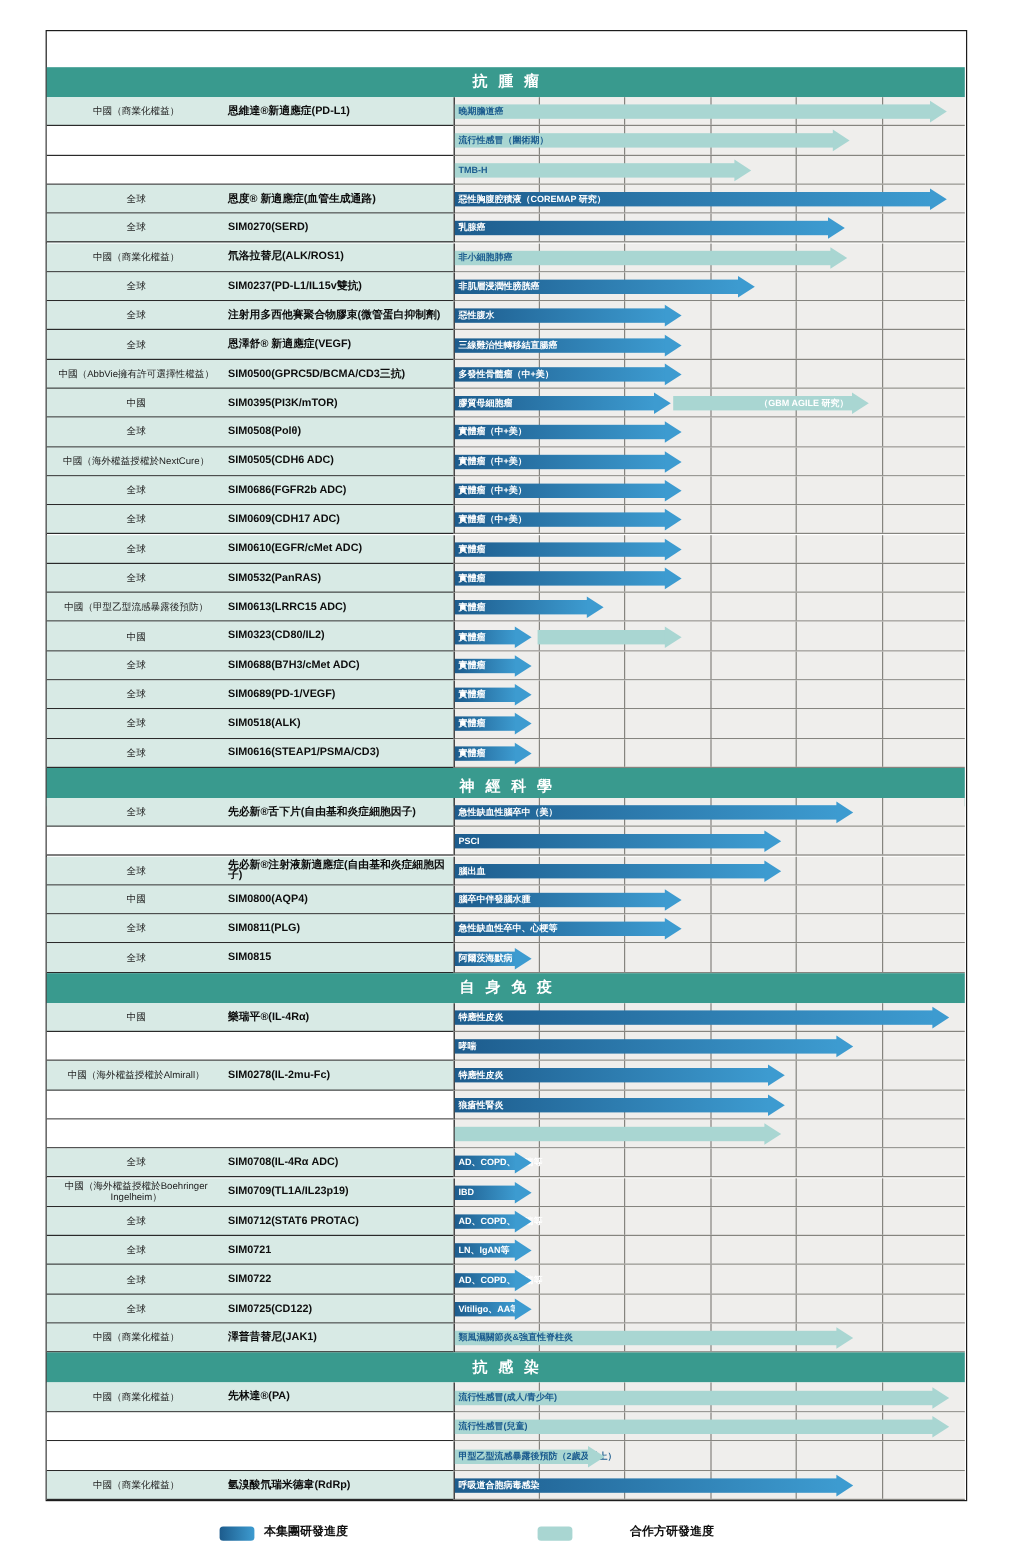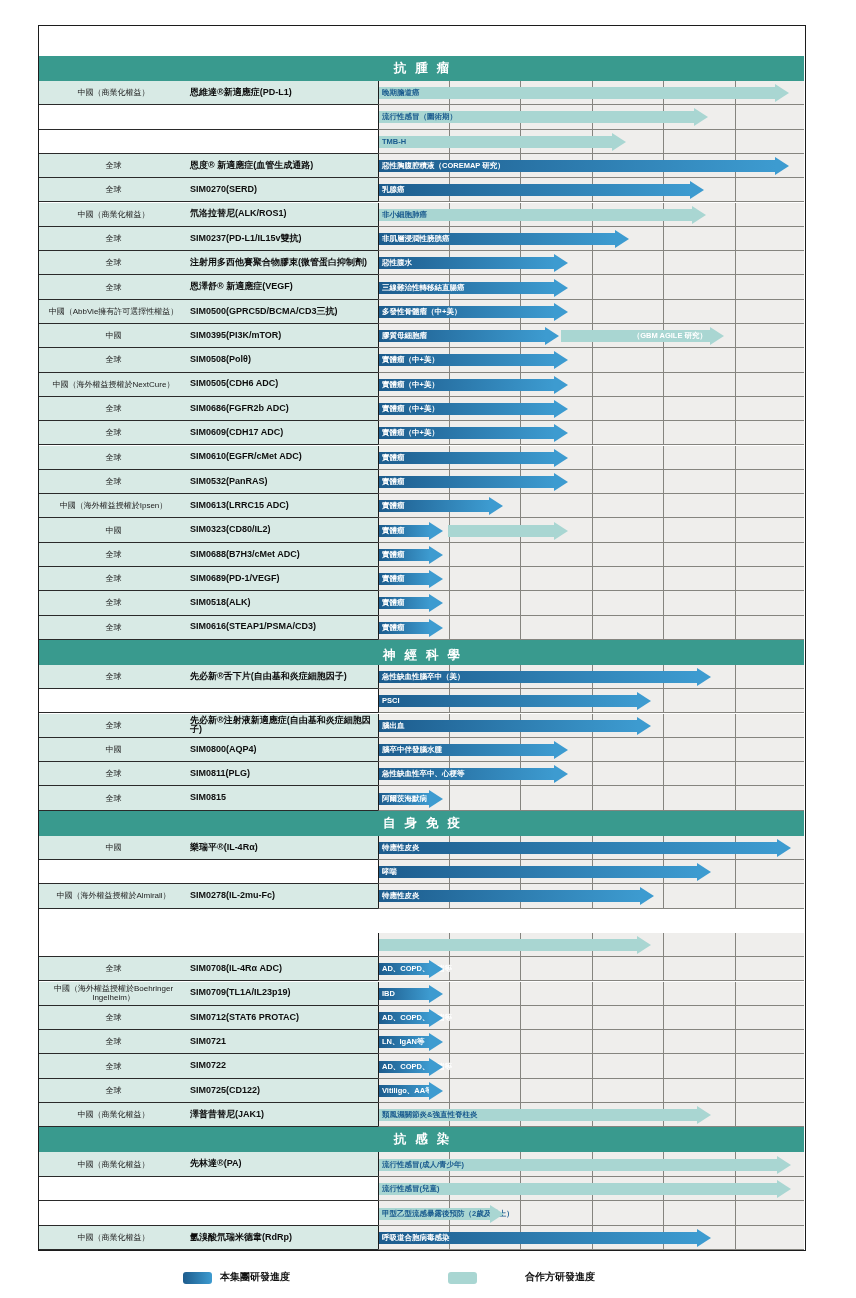--- a/index.html
+++ b/index.html
@@ -332,21 +332,21 @@
           <div class="vline" style="left: 284px;"></div>
           <div class="vline" style="left: 356px;"></div>
           <div class="abar group" style="left: 0px; width: 176px; top: 6.15px;">
             <span class="alabel onblue" style="left: 3px;">實體瘤</span>
           </div>
           <div class="ahead" style="left: 175px; top: 3.15px; border-left: 14px solid rgb(61, 155, 208);"></div>
         </div>
       </div>
       <div class="prow" style="top: 468.1px; height: 24.3px;">
         <div class="lcell mint">
-          <div class="regionbox">中國（海外權益授權於Ipsen）</div>
+          <div class="regionbox">中國（甲型乙型流感暴露後預防）</div>
           <div class="productbox">SIM0613(LRRC15 ADC)</div>
         </div>
         <div class="ccell">
           <div class="vline" style="left: 70px;"></div>
           <div class="vline" style="left: 141px;"></div>
           <div class="vline" style="left: 213px;"></div>
           <div class="vline" style="left: 284px;"></div>
           <div class="vline" style="left: 356px;"></div>
           <div class="abar group" style="left: 0px; width: 111px; top: 6.15px;">
             <span class="alabel onblue" style="left: 3px;">實體瘤</span>
@@ -585,20 +585,37 @@
           <div class="productbox">SIM0278(IL-2mu-Fc)</div>
         </div>
         <div class="ccell">
           <div class="vline" style="left: 70px;"></div>
           <div class="vline" style="left: 141px;"></div>
           <div class="vline" style="left: 213px;"></div>
           <div class="vline" style="left: 284px;"></div>
           <div class="vline" style="left: 356px;"></div>
           <div class="abar group" style="left: 0px; width: 262px; top: 6.15px;">
             <span class="alabel onblue" style="left: 3px;">特應性皮炎</span>
+          </div>
+          <div class="ahead" style="left: 261px; top: 3.15px; border-left: 14px solid rgb(61, 155, 208);"></div>
+        </div>
+      </div>
+      <div class="prow" style="top: 882.6px; height: 24.3px;">
+        <div class="lcell plain">
+          <div class="regionbox"></div>
+          <div class="productbox"></div>
+        </div>
+        <div class="ccell">
+          <div class="vline" style="left: 70px;"></div>
+          <div class="vline" style="left: 141px;"></div>
+          <div class="vline" style="left: 213px;"></div>
+          <div class="vline" style="left: 284px;"></div>
+          <div class="vline" style="left: 356px;"></div>
+          <div class="abar group" style="left: 0px; width: 262px; top: 6.15px;">
+            <span class="alabel onblue" style="left: 3px;">狼瘡性腎炎</span>
           </div>
           <div class="ahead" style="left: 261px; top: 3.15px; border-left: 14px solid rgb(61, 155, 208);"></div>
         </div>
       </div>
       <div class="prow" style="top: 906.9px; height: 24.3px;">
         <div class="lcell plain">
           <div class="regionbox"></div>
           <div class="productbox"></div>
         </div>
         <div class="ccell">

